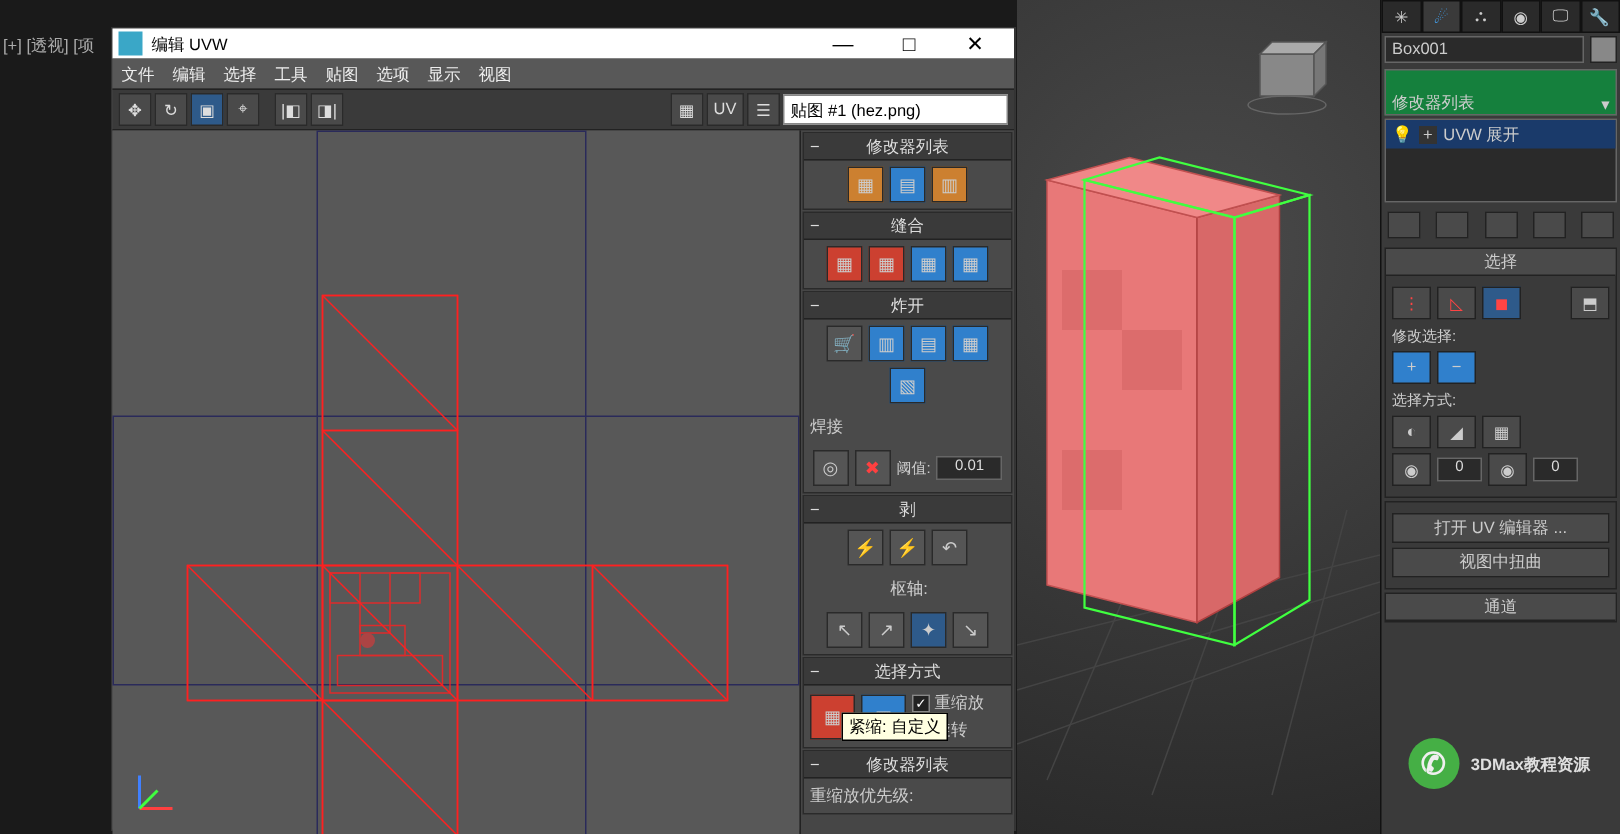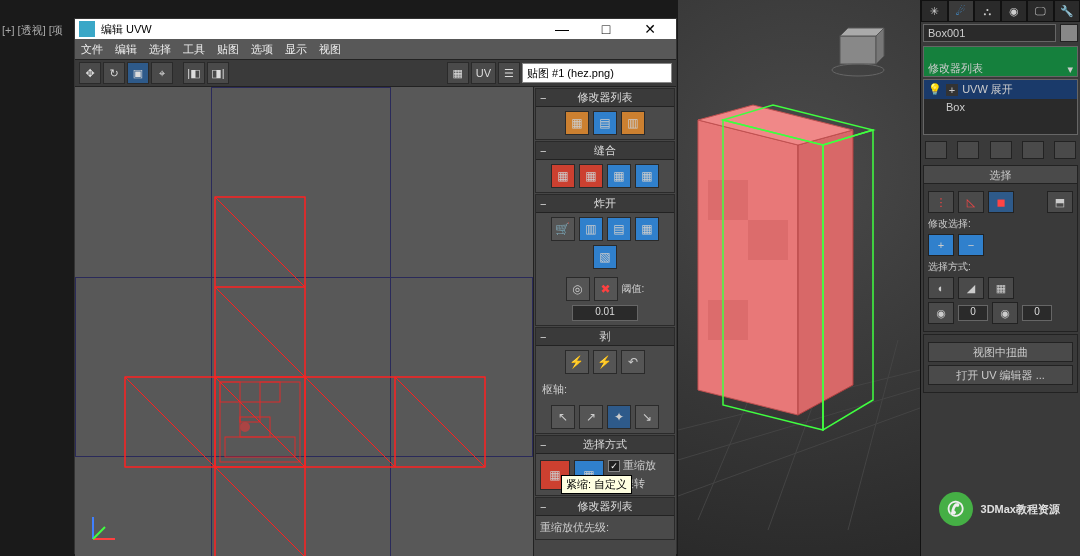--- a/index.html
+++ b/index.html
@@ -21,21 +21,21 @@
 .grid-box { position: absolute; border: 1px solid #2a2a5a; }
 .uv-shape { position: absolute; }
 .uv-shape rect, .uv-shape line { stroke: #ff2020; stroke-width: 1; fill: none; }
 .uvw-side { position: absolute; right: 0; top: 68px; width: 143px; height: 470px; background: #464646; border-left: 1px solid #222; overflow: hidden; }
 .panel-sec { border: 1px solid #2a2a2a; margin: 1px; background: #4a4a4a; }
 .panel-hdr { height: 18px; background: #3a3a3a; display: flex; align-items: center; justify-content: center; color: #ddd; position: relative; border-bottom: 1px solid #222; }
 .panel-hdr .col { position: absolute; left: 4px; }
 .panel-body { padding: 4px; display: flex; flex-wrap: wrap; gap: 4px; align-items: center; justify-content: center; }
 .ico-btn { width: 24px; height: 24px; background: #555; border: 1px solid #2a2a2a; display: flex; align-items: center; justify-content: center; font-size: 12px; }
 .ico-btn.blue { background: #2e5a8a; }
-.spinner { width: 66px; height: 16px; background: #2a2a2a; border: 1px solid #666; color: #ddd; text-align: center; font-size: 10px; }
+.spinner { width: 44px; height: 16px; background: #2a2a2a; border: 1px solid #666; color: #ddd; text-align: center; font-size: 10px; }
 .viewport3d { position: absolute; left: 678px; top: 0; width: 242px; height: 556px; background: radial-gradient(circle at 50% 30%, #4a4a4a, #2a2a2a); }
 .cmd-panel { position: absolute; right: 0; top: 0; width: 160px; height: 556px; background: #3a3a3a; border-left: 1px solid #111; }
 .cmd-tabs { height: 22px; display: flex; background: #2a2a2a; }
 .cmd-tab { flex: 1; border: 1px solid #111; display: flex; align-items: center; justify-content: center; }
 .cmd-tab.active { background: #3a3a3a; }
 .obj-name { margin: 2px; height: 18px; background: #2a2a2a; border: 1px solid #666; padding: 0 4px; display: flex; align-items: center; }
 .mod-drop { margin: 2px; height: 31px; background: #15803d; border: 1px solid #666; padding: 0 4px; display: flex; align-items: flex-end; }
 .mod-stack { margin: 2px; height: 56px; background: #2a2a2a; border: 1px solid #666; }
 .mod-item { padding: 2px 4px; display: flex; align-items: center; gap: 4px; }
 .mod-item.sel { background: #1a3a6a; }
@@ -205,38 +205,41 @@
           <span class="col">−</span>
           <span>炸开</span>
         </div>
       <div class="panel-body">
         <div class="ico-btn">🛒</div>
         <div class="ico-btn" style="background:#3080cc">▥</div>
         <div class="ico-btn" style="background:#3080cc">▤</div>
         <div class="ico-btn" style="background:#3080cc">▦</div>
         <div class="ico-btn" style="background:#3080cc">▧</div>
       </div>
+      <div class="panel-body" style="justify-content:flex-start">
+        <span>焊接</span>
+      </div>
       <div class="panel-body">
         <div class="ico-btn">◎</div>
         <div class="ico-btn" style="color:#ff4040">✖</div>
         <span style="font-size:10px">阈值:</span>
         <div class="spinner">0.01</div>
       </div>
     </div>
     <div class="panel-sec">
       <div class="panel-hdr">
           <span class="col">−</span>
           <span>剥</span>
         </div>
       <div class="panel-body">
         <div class="ico-btn">⚡</div>
         <div class="ico-btn">⚡</div>
         <div class="ico-btn">↶</div>
       </div>
-      <div class="panel-body" style="justify-content:flex-start;padding-left:6px">
+      <div class="panel-body" style="justify-content:center;padding-left:6px">
         <span>枢轴:</span>
       </div>
       <div class="panel-body">
         <div class="ico-btn">↖</div>
         <div class="ico-btn">↗</div>
         <div class="ico-btn blue">✦</div>
         <div class="ico-btn">↘</div>
       </div>
     </div>
     <div class="panel-sec">
@@ -283,24 +286,20 @@
   <div class="mod-drop">
       <span>修改器列表</span>
       <span style="margin-left:auto">▾</span>
     </div>
   <div class="mod-stack">
     <div class="mod-item sel">
       <span>💡</span>
       <span style="background:#333;padding:0 3px">+</span>
       <span>UVW 展开</span>
     </div>
-    <div class="mod-item">
-      <span style="width:14px"></span>
-      <span>Box</span>
-    </div>
   </div>
   <div class="stack-btns">
     <div class="stack-btn"></div>
     <div class="stack-btn"></div>
     <div class="stack-btn"></div>
     <div class="stack-btn"></div>
     <div class="stack-btn"></div>
   </div>
 
   <div class="rollout">
@@ -327,23 +326,26 @@
         <div class="sel-ico">◉</div>
         <div class="spinner" style="width:30px">0</div>
         <div class="sel-ico">◉</div>
         <div class="spinner" style="width:30px">0</div>
       </div>
     </div>
   </div>
 
   <div class="rollout">
     <div class="roll-body">
+      <div class="wide-btn">打开 UV 编辑器 ...</div>
       <div class="wide-btn">视图中扭曲</div>
-      <div class="wide-btn">打开 UV 编辑器 ...</div>
-    </div>
-  </div>
-
+    </div>
+  </div>
+
+  <div class="rollout">
+    <div class="roll-hdr">通道</div>
+  </div>
 </div>
 
 <div class="watermark">
   <div class="wm-icon">✆</div>
   <span>3DMax教程资源</span>
 </div>
 
 </body></html>

